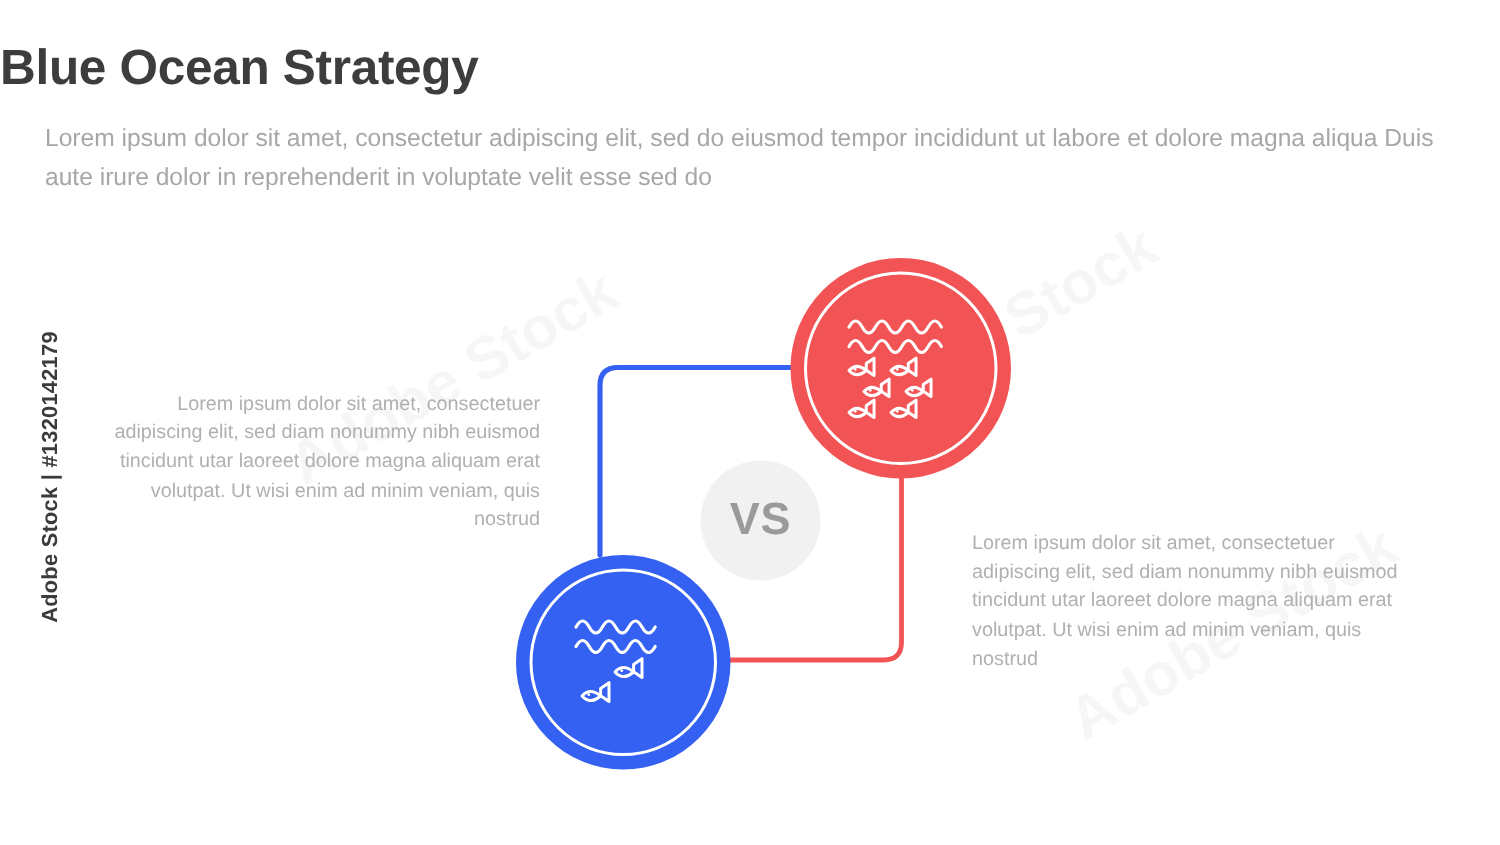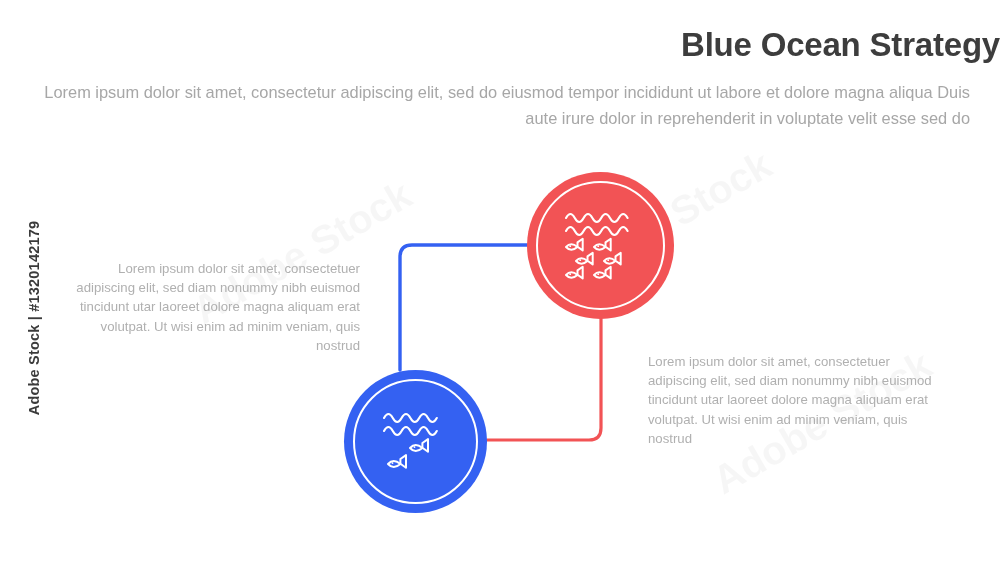--- a/index.html
+++ b/index.html
@@ -35,33 +35,33 @@
     white-space: nowrap;
     user-select: none;
   }
 
   
   .page-title {
     position: absolute;
     left: 0;
     top: 26px;
     width: 1000px;
-    text-align: right;
+    text-align: left;
     font-size: 33px;
     font-weight: 700;
     color: #3d3d3d;
     letter-spacing: -0.2px;
     font-family: "Liberation Sans", sans-serif;
   }
   .page-subtitle {
     position: absolute;
     left: 30px;
     top: 79px;
     width: 940px;
-    text-align: right;
+    text-align: left;
     font-size: 16.4px;
     line-height: 26px;
     color: #a7a7a7;
     font-family: "Liberation Sans", sans-serif;
   }
 
   
   .connector-svg {
     position: absolute;
     left: 0;
@@ -255,20 +255,21 @@
       </g>
 
       <g fill="none" stroke="#ffffff" stroke-width="2" stroke-linejoin="round">
         <path d="M8 55 q5.4 -6 12.4 0 q-7 6 -12.4 0 Z"></path>
         <path d="M20.4 50 l5.6 -3.9 l0 12.6 l-5.6 -3.9 Z"></path>
         <circle cx="12.5" cy="54.1" r="0.95" fill="#ffffff" stroke="none"></circle>
       </g>
     </svg>
   </div>
 
+  <div class="vs-badge">VS</div>
 
   <div id="blue-text-block">
     <p class="block-body">Lorem ipsum dolor sit amet, consectetuer adipiscing elit, sed diam nonummy nibh euismod tincidunt utar laoreet dolore magna aliquam erat volutpat. Ut wisi enim ad minim veniam, quis nostrud</p>
   </div>
 
   <div id="red-text-block">
     <p class="block-body">Lorem ipsum dolor sit amet, consectetuer adipiscing elit, sed diam nonummy nibh euismod tincidunt utar laoreet dolore magna aliquam erat volutpat. Ut wisi enim ad minim veniam, quis nostrud</p>
   </div>
 
 </div>

